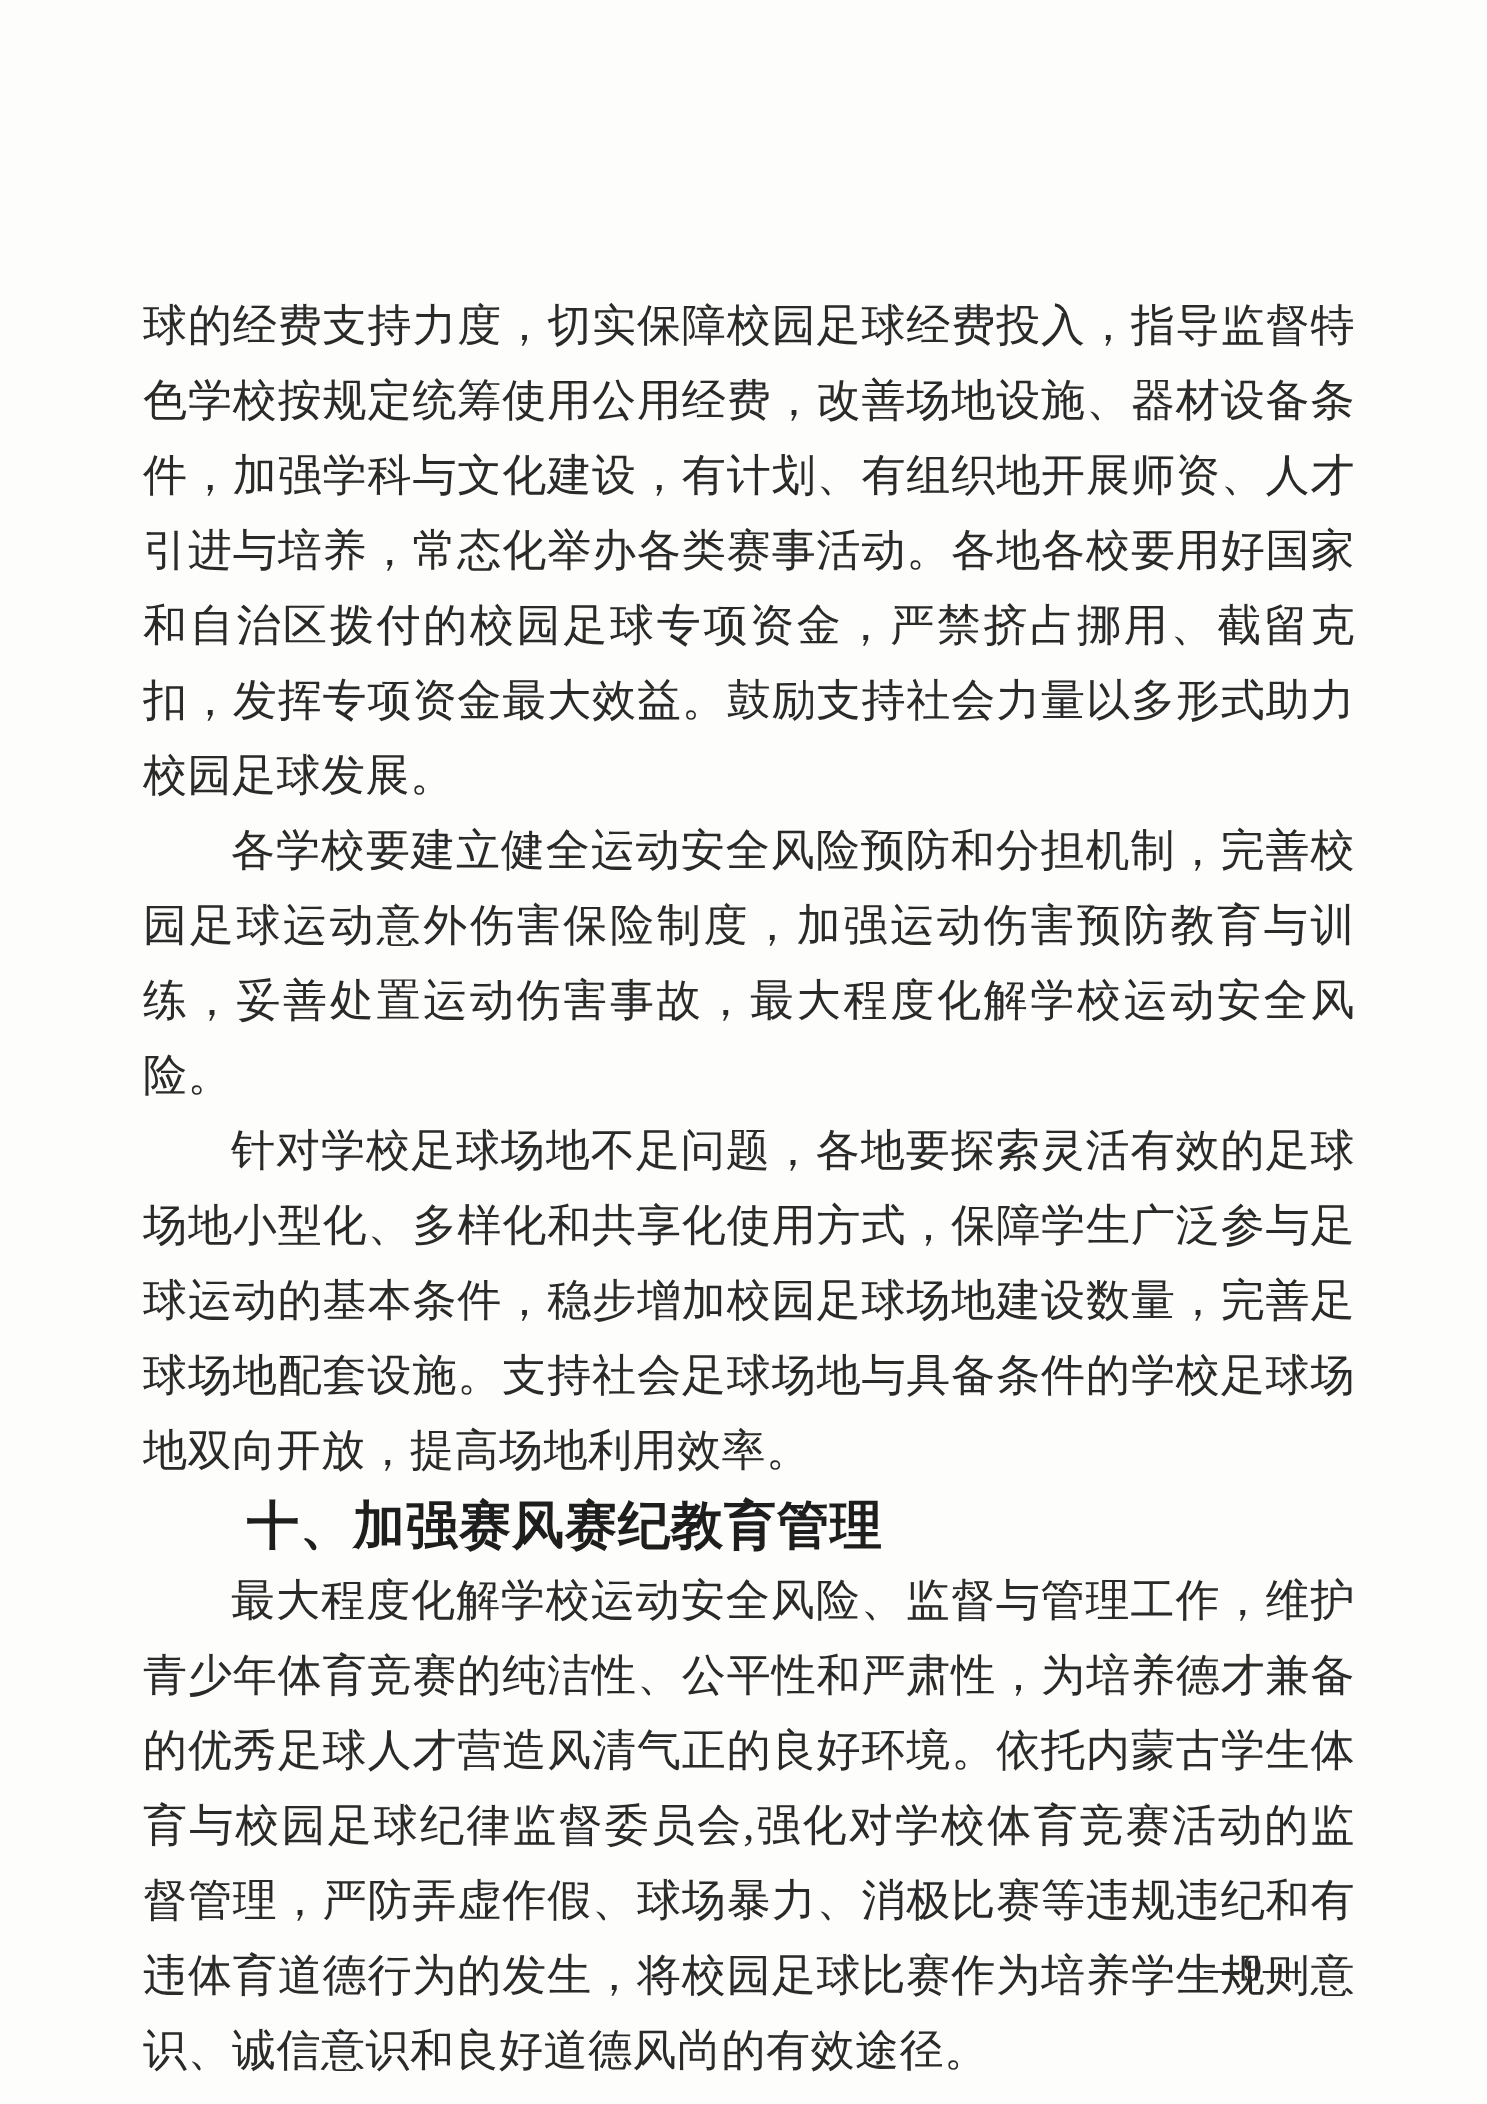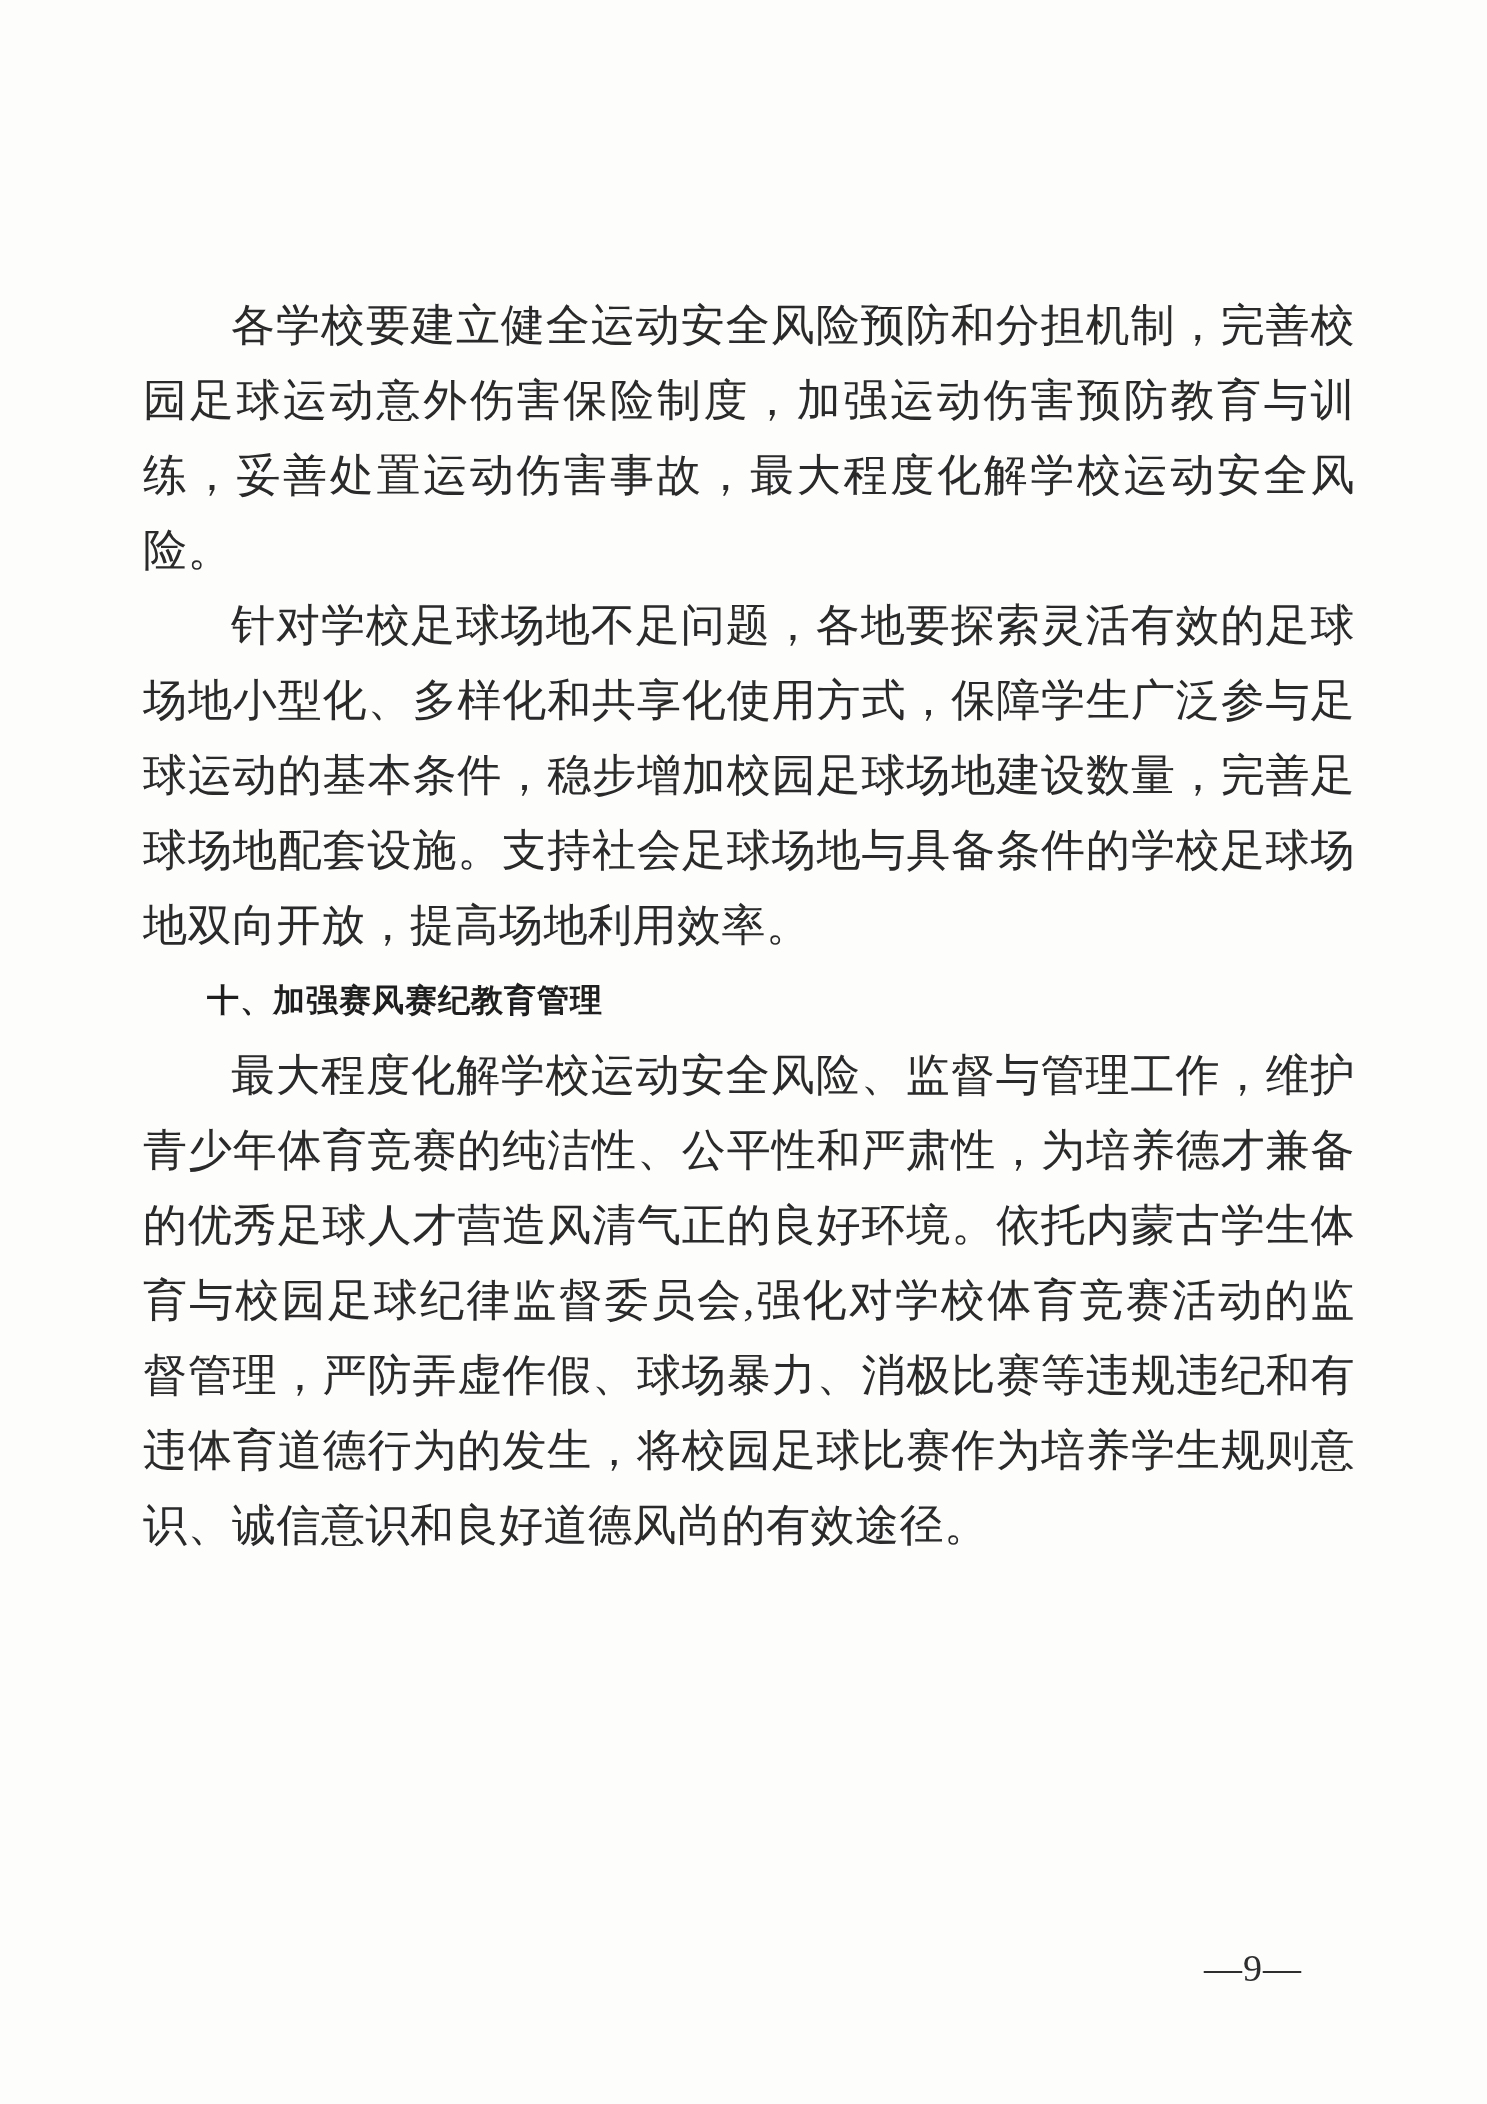--- a/index.html
+++ b/index.html
@@ -31,21 +31,21 @@
     margin: 0;
     padding: 0;
   }
   .para-indent {
     text-indent: 2em;
   }
   .section-heading {
     margin: 0;
     padding: 0;
     text-indent: 2em;
-    font-size: 32px;
+    font-size: 52px;
     line-height: 75px;
     font-weight: 700;
     color: #1e1e1e;
     font-family: Liberation Serif, serif;
     letter-spacing: 1px;
   }
   .page-number {
     position: absolute;
     left: 1204px;
     top: 1948px;
@@ -54,19 +54,20 @@
     color: #2e2e2e;
     letter-spacing: 1px;
     font-family: "Liberation Serif", "DejaVu Serif", serif;
   }
 </style>
 </head>
 <body>
 
 <div class="page">
   <div class="content">
+    <p>球的经费支持力度，切实保障校园足球经费投入，指导监督特色学校按规定统筹使用公用经费，改善场地设施、器材设备条件，加强学科与文化建设，有计划、有组织地开展师资、人才引进与培养，常态化举办各类赛事活动。各地各校要用好国家和自治区拨付的校园足球专项资金，严禁挤占挪用、截留克扣，发挥专项资金最大效益。鼓励支持社会力量以多形式助力校园足球发展。</p>
     <p class="para-indent">各学校要建立健全运动安全风险预防和分担机制，完善校园足球运动意外伤害保险制度，加强运动伤害预防教育与训练，妥善处置运动伤害事故，最大程度化解学校运动安全风险。</p>
     <p class="para-indent">针对学校足球场地不足问题，各地要探索灵活有效的足球场地小型化、多样化和共享化使用方式，保障学生广泛参与足球运动的基本条件，稳步增加校园足球场地建设数量，完善足球场地配套设施。支持社会足球场地与具备条件的学校足球场地双向开放，提高场地利用效率。</p>
     <p class="section-heading">十、加强赛风赛纪教育管理</p>
     <p class="para-indent">最大程度化解学校运动安全风险、监督与管理工作，维护青少年体育竞赛的纯洁性、公平性和严肃性，为培养德才兼备的优秀足球人才营造风清气正的良好环境。依托内蒙古学生体育与校园足球纪律监督委员会,强化对学校体育竞赛活动的监督管理，严防弄虚作假、球场暴力、消极比赛等违规违纪和有违体育道德行为的发生，将校园足球比赛作为培养学生规则意识、诚信意识和良好道德风尚的有效途径。</p>
   </div>
   <div class="page-number">—9—</div>
 </div>
 
 </body></html>

